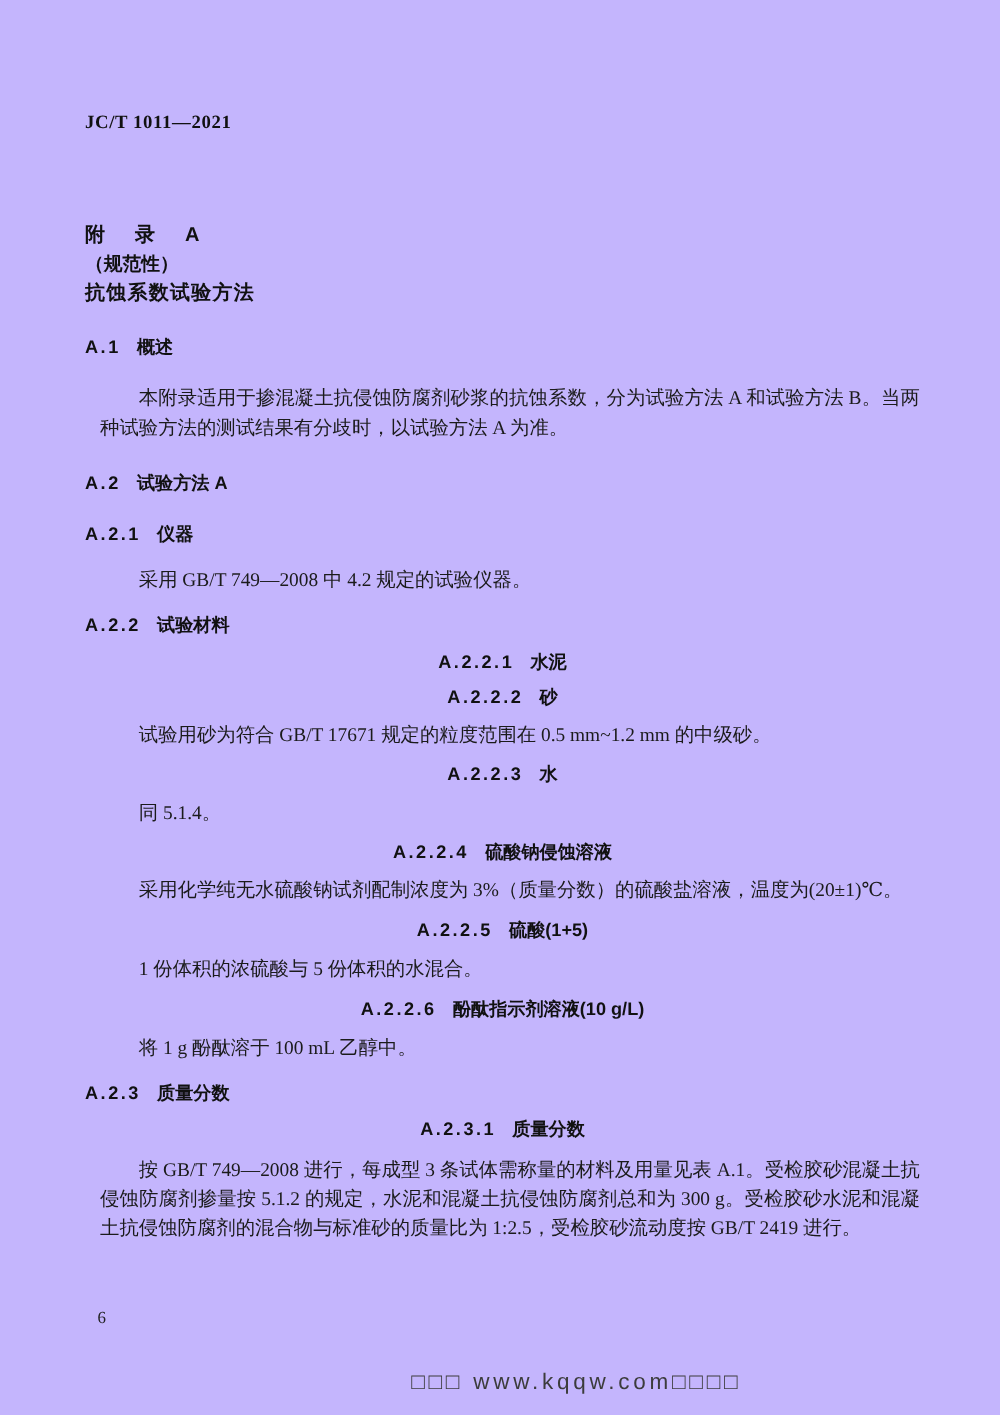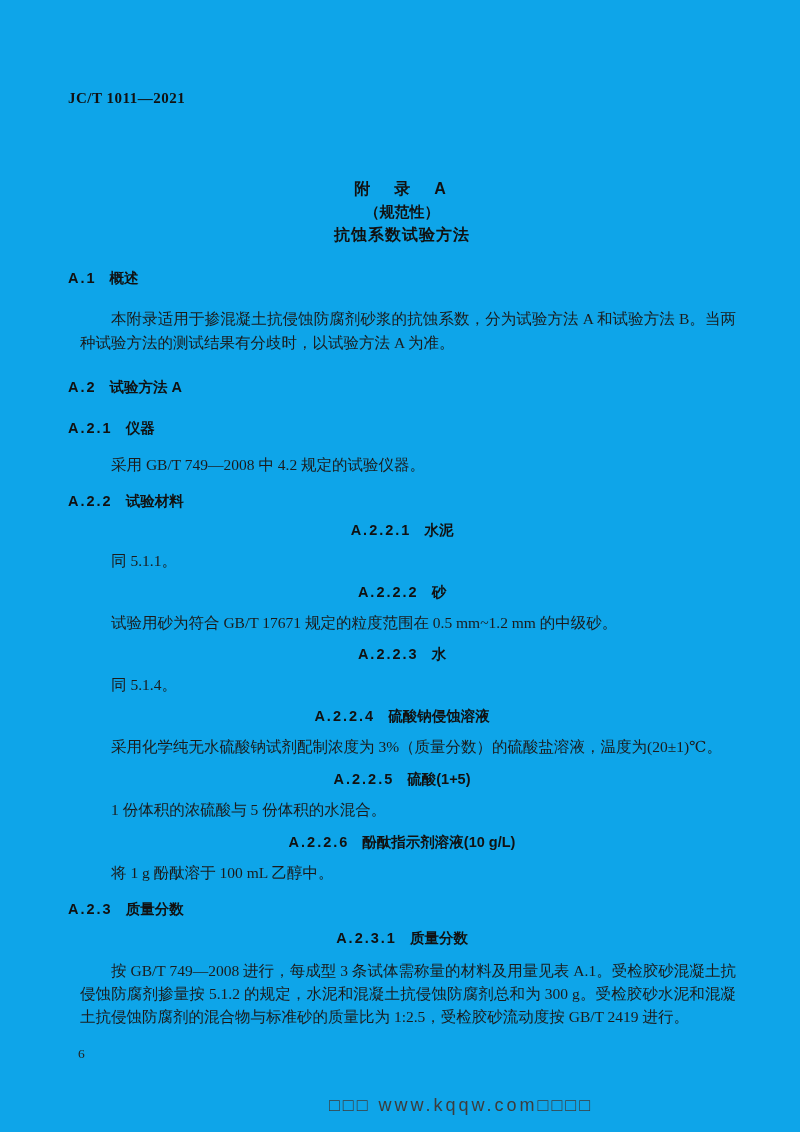--- a/index.html
+++ b/index.html
@@ -5,36 +5,36 @@
   html, body {
     margin: 0;
     padding: 0;
     background: #ffffff;
   }
   .page {
     position: relative;
     width: 800px;
     height: 1132px;
     box-sizing: border-box;
-    background: #0ea5e9;
+    background: #c4b5fd;
     padding: 90px 64px 0 68px;
     font-family: "Liberation Serif", "DejaVu Serif", serif;
     color: #1b1b1b;
     overflow: hidden;
   }
   .doc-header {
     font-family: "Liberation Serif", "DejaVu Serif", serif;
     font-weight: bold;
     font-size: 15px;
     letter-spacing: 0.5px;
     color: #111;
   }
   .title-block {
     margin-top: 70px;
-    text-align: center;
+    text-align: left;
     font-family: "Liberation Sans", "DejaVu Sans", sans-serif;
     font-weight: bold;
     color: #111;
   }
   .title-block .t1 {
     font-size: 16px;
     line-height: 23px;
     letter-spacing: 4px;
   }
   .title-block .t2 {
@@ -114,21 +114,20 @@
   <div class="h h1"><span class="num">A.2</span><span class="ht">试验方法 A</span></div>
 
   <div class="h h2"><span class="num">A.2.1</span><span class="ht">仪器</span></div>
 
   <p class="body mid">采用 GB/T 749—2008 中 4.2 规定的试验仪器。</p>
 
   <div class="h h2 tight"><span class="num">A.2.2</span><span class="ht">试验材料</span></div>
 
   <div class="h h3 wide"><span class="num">A.2.2.1</span><span class="ht">水泥</span></div>
 
-  <p class="body single">同 5.1.1。</p>
 
   <div class="h h3"><span class="num">A.2.2.2</span><span class="ht">砂</span></div>
 
   <p class="body single">试验用砂为符合 GB/T 17671 规定的粒度范围在 0.5 mm~1.2 mm 的中级砂。</p>
 
   <div class="h h3"><span class="num">A.2.2.3</span><span class="ht">水</span></div>
 
   <p class="body single">同 5.1.4。</p>
 
   <div class="h h3"><span class="num">A.2.2.4</span><span class="ht">硫酸钠侵蚀溶液</span></div>

